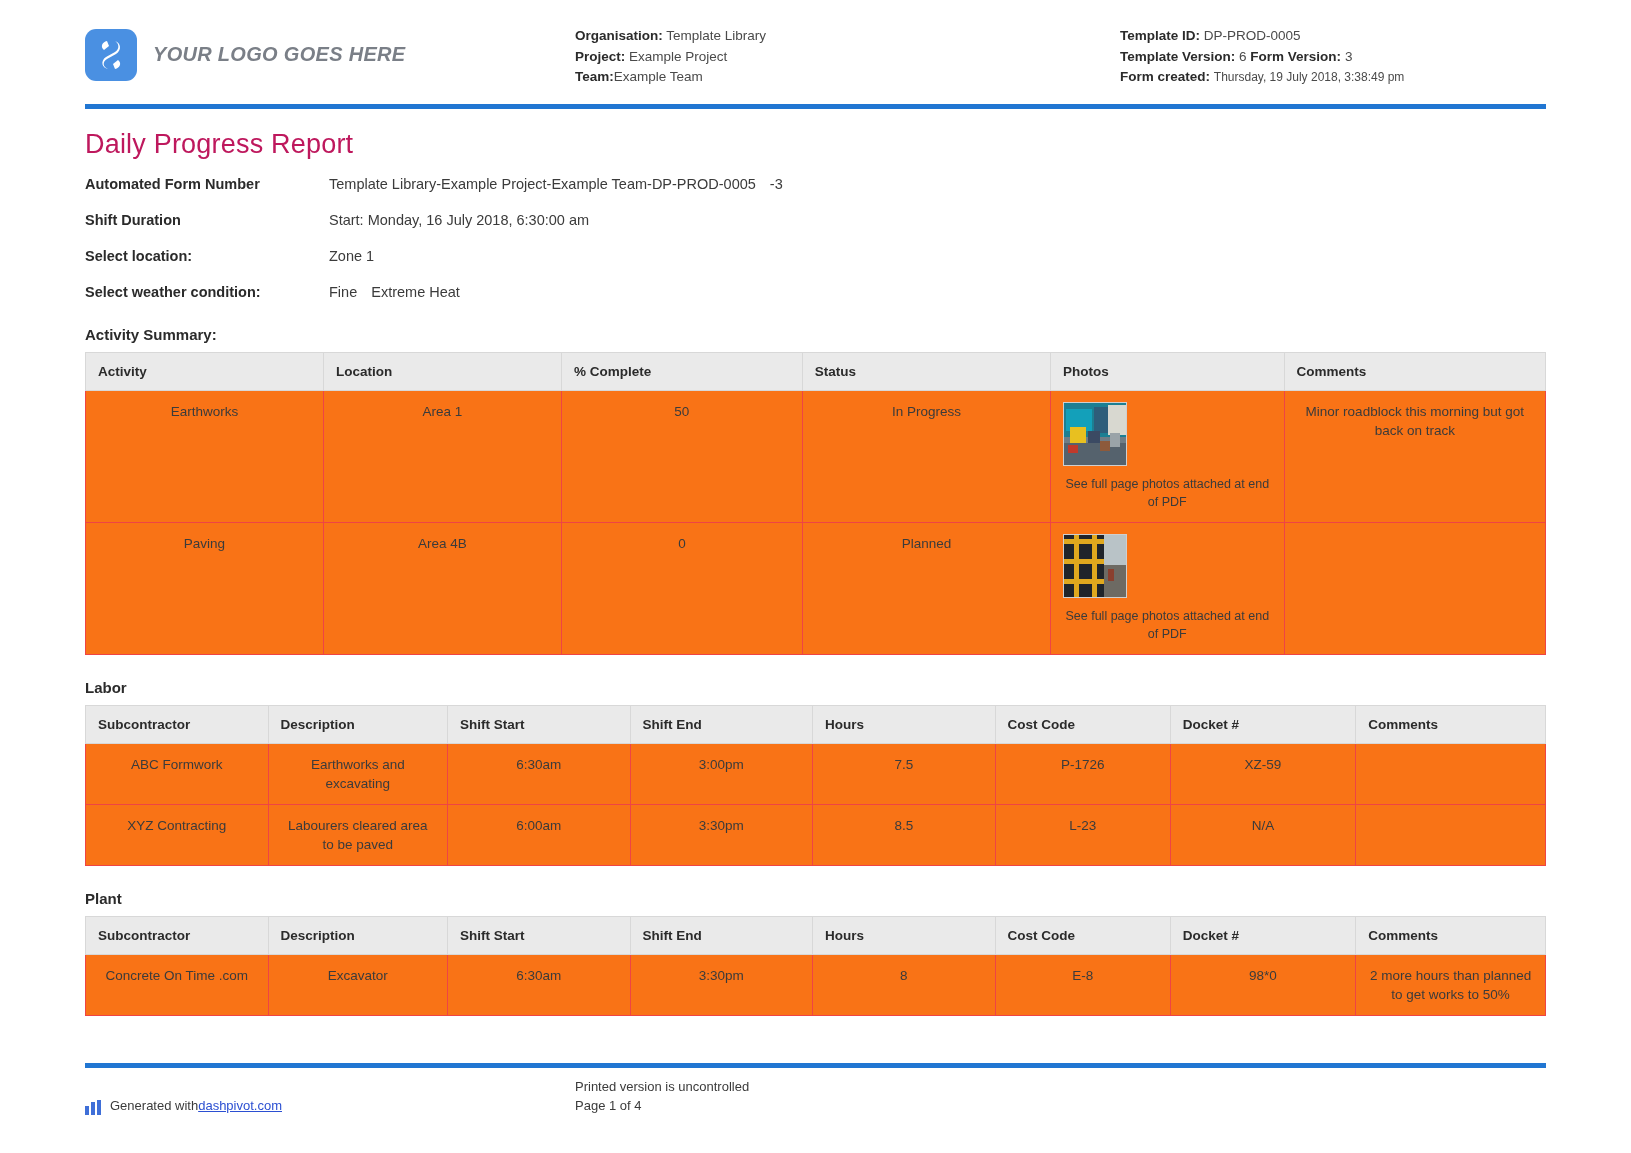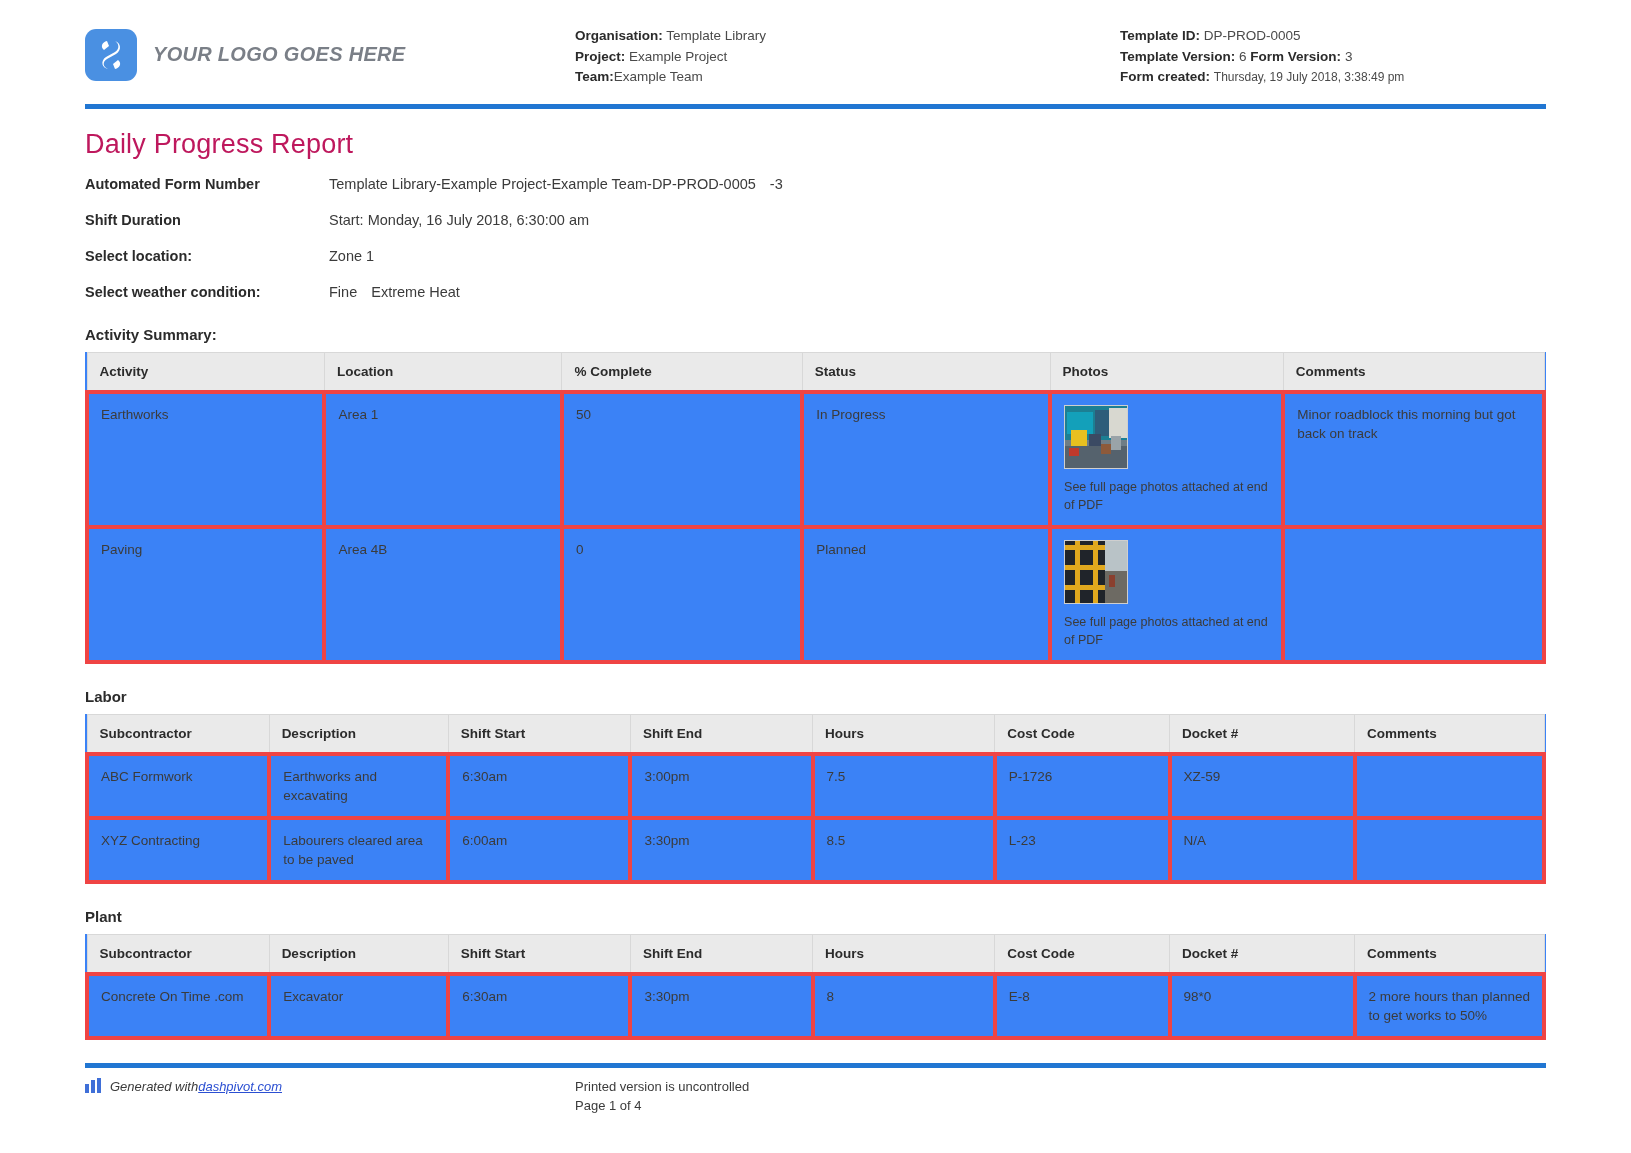--- a/index.html
+++ b/index.html
@@ -107,37 +107,38 @@
     color: #2b2b2b;
     margin: 24px 0 9px 0;
   }
 
   
   table.grid {
     width: 100%;
     border-collapse: collapse;
     table-layout: fixed;
     font-size: 13.5px;
-    background: #3b82f6;
+    background: #f97316;
   }
   table.grid th {
     background: #eaeaea;
     text-align: left;
     font-weight: bold;
     color: #2b2b2b;
     padding: 11px 12px;
     border: 1px solid #d8d8d8;
     font-size: 13.5px;
   }
   table.grid td {
-    border: 4px solid #ef4444;
+    border: 1px solid #ef4444;
     padding: 11px 12px;
     vertical-align: top;
     color: #3b3b3b;
     line-height: 19px;
+    text-align: center;
   }
   .thumb {
     width: 62px;
     height: 62px;
     display: block;
     border: 1px solid #cfcfcf;
     margin-bottom: 9px;
   }
   .photo-note {
     font-size: 12.5px;
@@ -156,21 +157,21 @@
     height: 5px;
     background: #2176d2;
     margin-bottom: 9px;
   }
   .footer-cols {
     display: flex;
     font-size: 13px;
     color: #3b3b3b;
     line-height: 19px;
   }
-  .f-col-left { flex: 0 0 490px; display: flex; align-items: flex-start; font-style: italic; }
+  .f-col-left { flex: 0 0 490px; display: flex; align-items: flex-end; }
   .f-col-mid  { flex: 0 0 490px; }
   .f-col-right{ flex: 1 1 auto; }
   .bars-icon { margin-right: 7px; margin-top: 1px; }
   .dp-link {
     color: #2b4fd2;
     text-decoration: underline;
   }
 </style>
 </head>
 <body>

